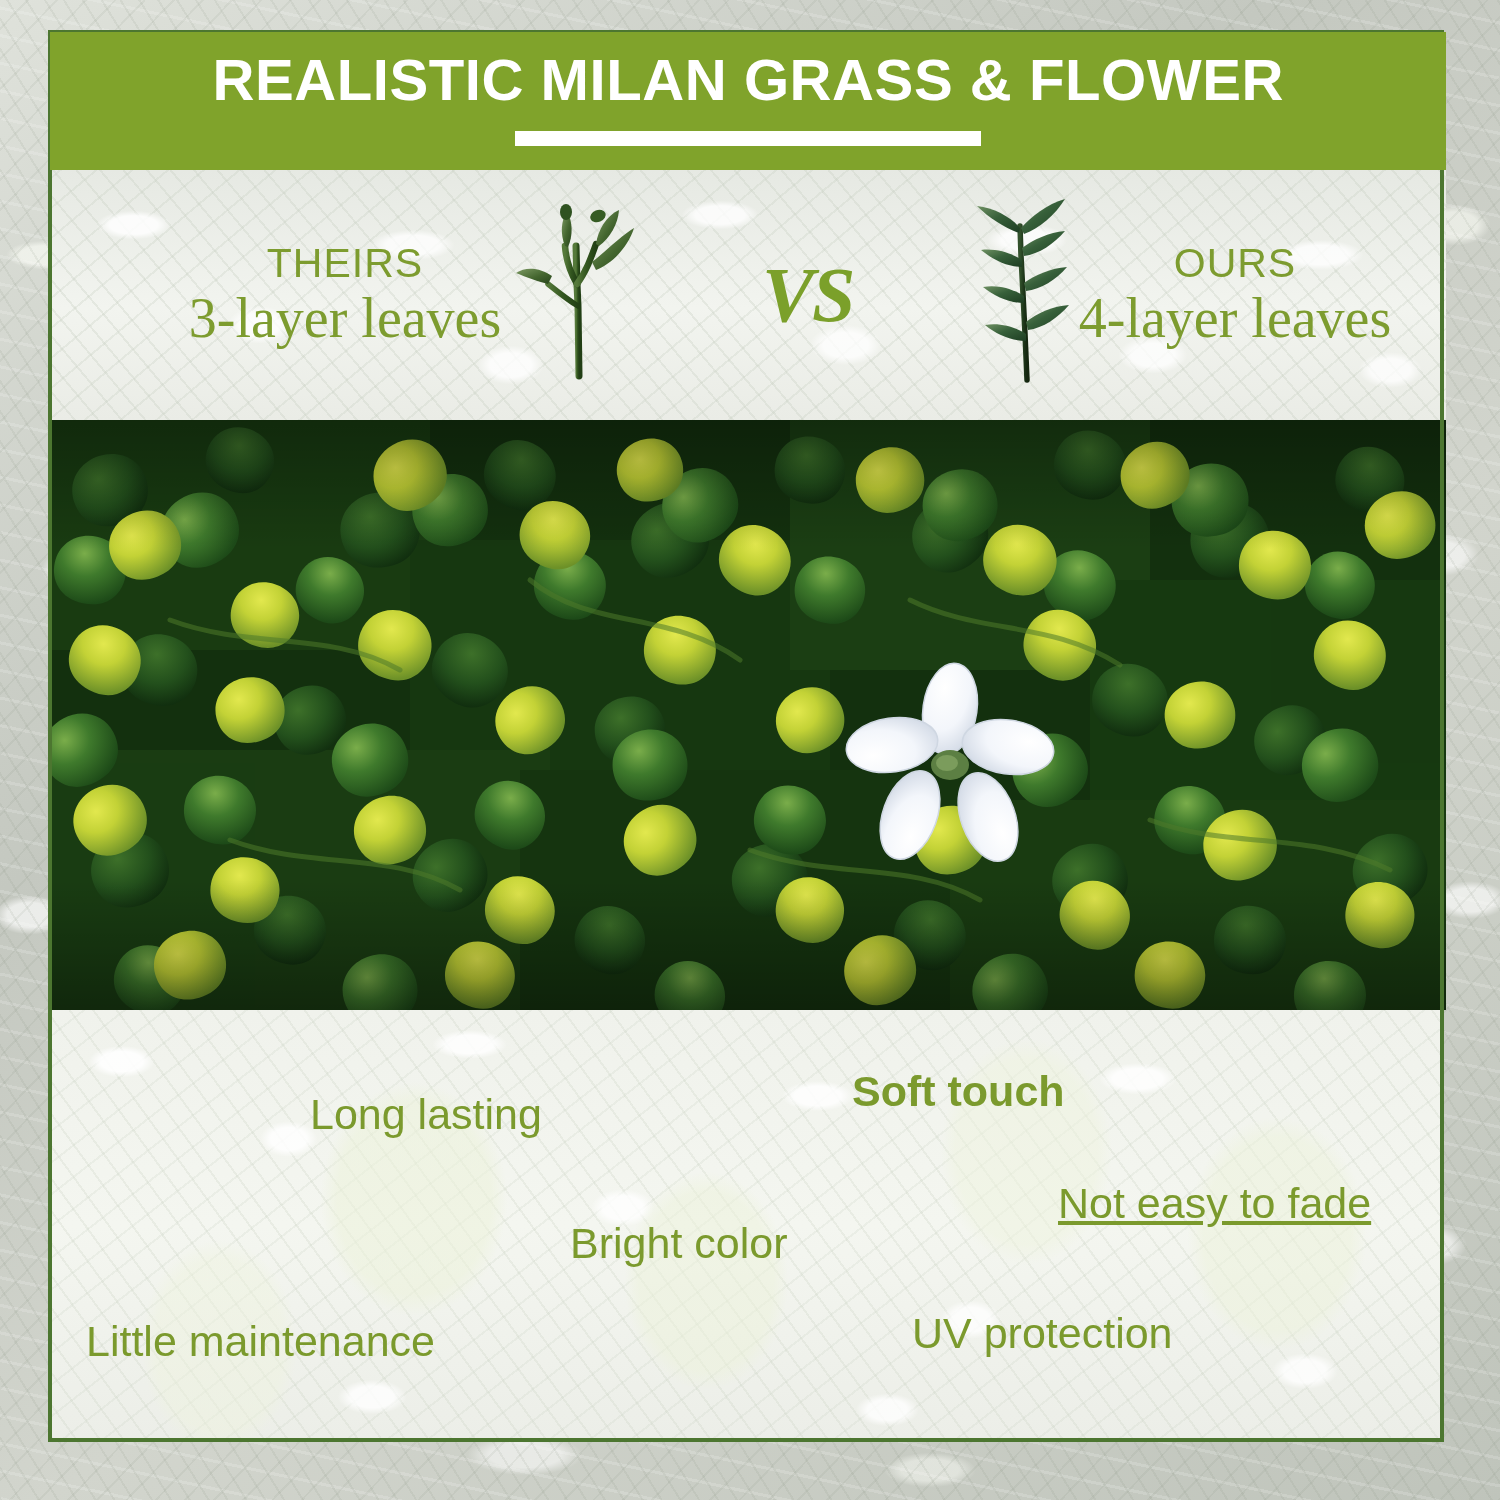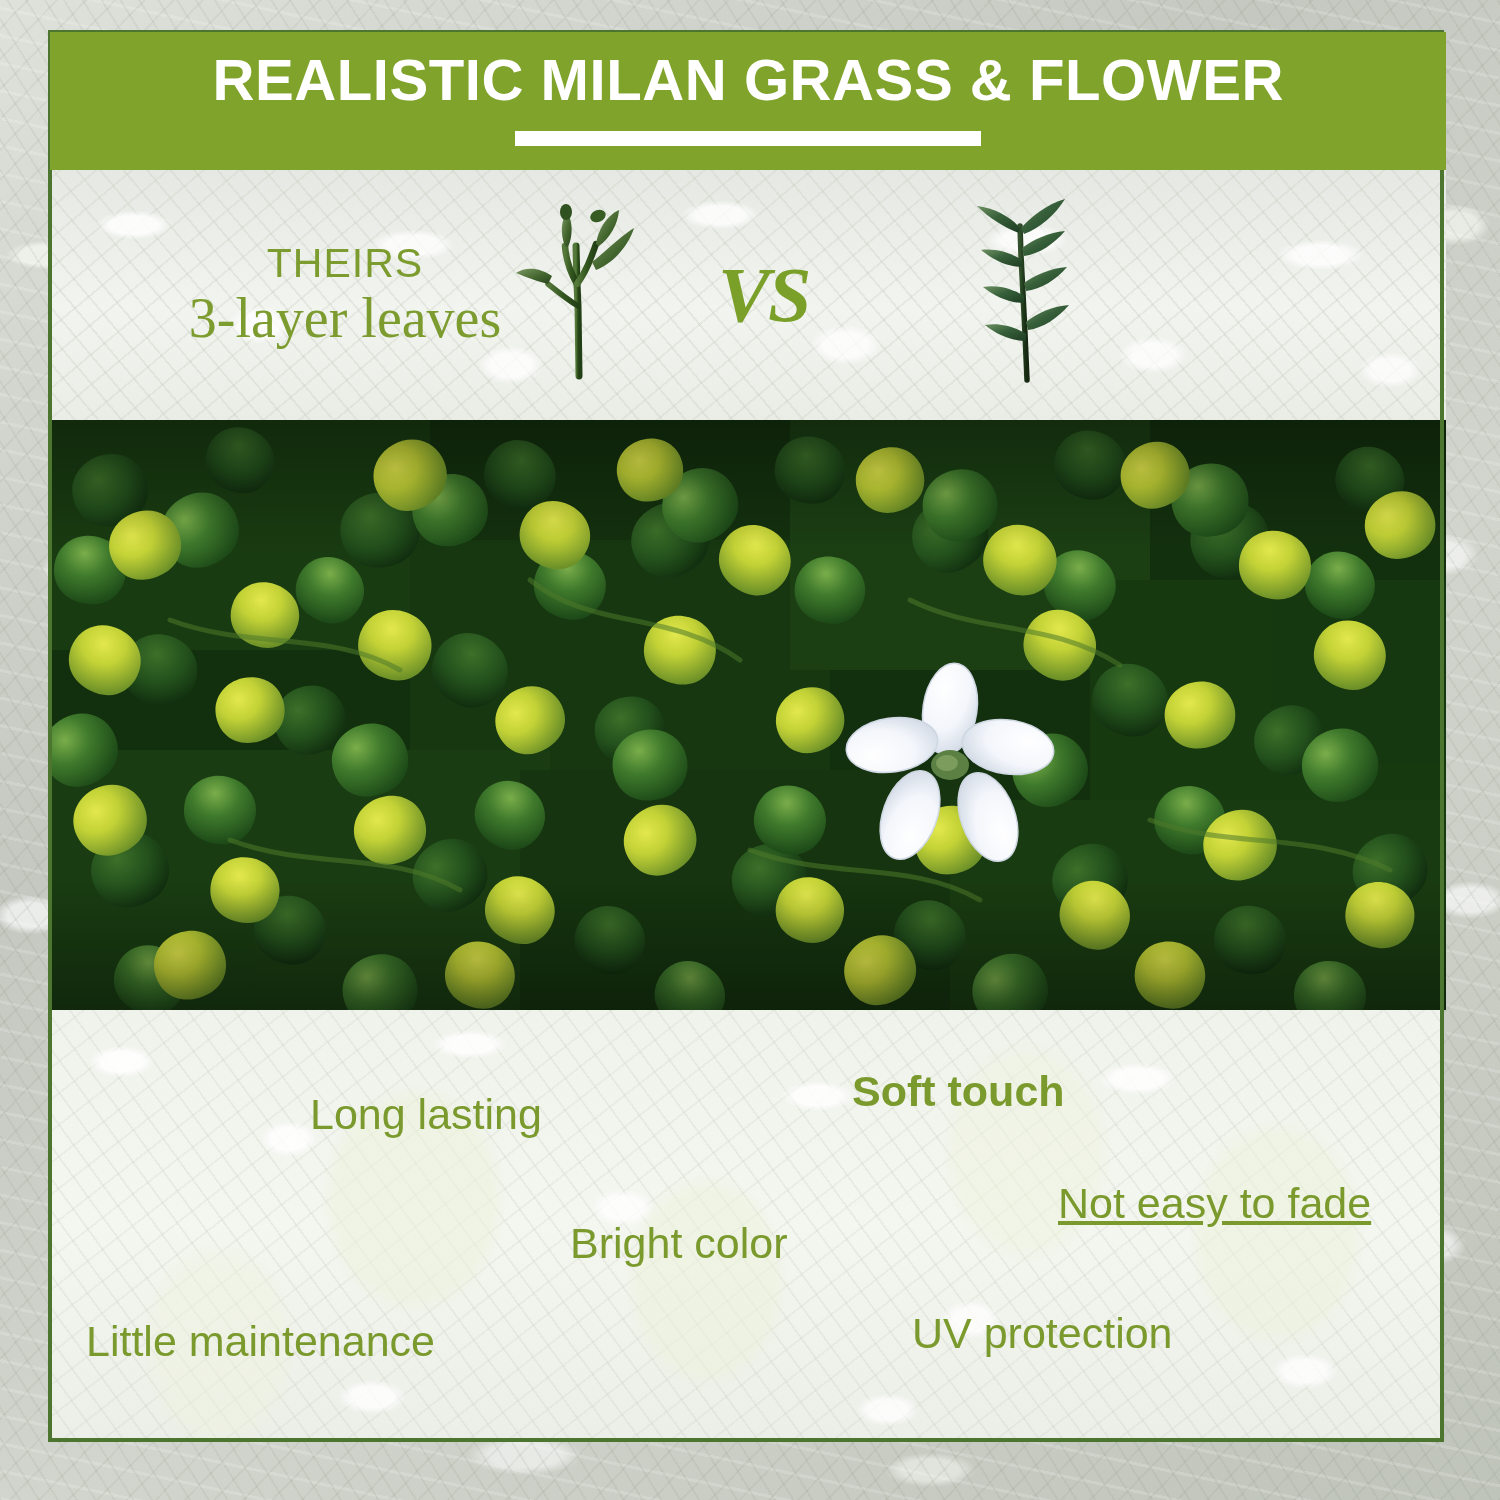--- a/index.html
+++ b/index.html
@@ -139,21 +139,21 @@
     line-height: 1.12;
   }
   .cmp-label .lbl-top { font-size: 41px; letter-spacing: 1px; text-align: right; }
   .cmp-label .lbl-bot { font-size: 56px; font-family: Liberation Serif, serif; }
   .cmp-left  { position: absolute; left: 130px;  top: 50%; transform: translateY(-50%); width: 330px; }
   .cmp-right { position: absolute; left: 1020px; top: 50%; transform: translateY(-50%); width: 330px; }
   .sprig-theirs { position: absolute; left: 456px; top: 18px;  width: 150px; height: 195px; }
   .sprig-ours   { position: absolute; left: 905px; top: 14px;  width: 150px; height: 200px; }
   .vs-badge {
     position: absolute;
-    left: 668px;
+    left: 712px;
     top: 50%;
     transform: translateY(-50%);
     color: #7ba02a;
     font-family: "Liberation Serif", serif;
     font-weight: bold;
     font-style: italic;
     font-size: 78px;
     letter-spacing: -2px;
     line-height: 1;
   }
@@ -293,20 +293,24 @@
         <path d="M67 64 C78 56 94 48 110 47 C99 60 84 70 69 72 Z" fill="url(#lfB)"></path>
 
         <path d="M69 112 C60 106 44 100 28 103 C40 113 55 119 69 119 Z" fill="url(#lfB)"></path>
         <path d="M69 99 C80 91 96 84 112 83 C101 96 86 105 71 107 Z" fill="url(#lfB)"></path>
 
         <path d="M71 150 C62 144 46 138 30 141 C42 151 57 157 71 157 Z" fill="url(#lfB)"></path>
         <path d="M71 138 C82 129 98 122 114 121 C103 134 88 144 73 146 Z" fill="url(#lfB)"></path>
       </svg>
     </div>
 
+    <div class="cmp-label cmp-right">
+      <span class="lbl-top">OURS</span>
+      <span class="lbl-bot">4-layer leaves</span>
+    </div>
   </div>
 
   <div class="photo">
     <svg viewBox="0 0 1396 590" preserveAspectRatio="none" xmlns="http://www.w3.org/2000/svg">
       <defs>
         <radialGradient id="leafY" cx="38%" cy="30%" r="72%">
           <stop offset="0%" stop-color="#e2e84e"></stop>
           <stop offset="42%" stop-color="#c3d236"></stop>
           <stop offset="100%" stop-color="#6d9128"></stop>
         </radialGradient>

